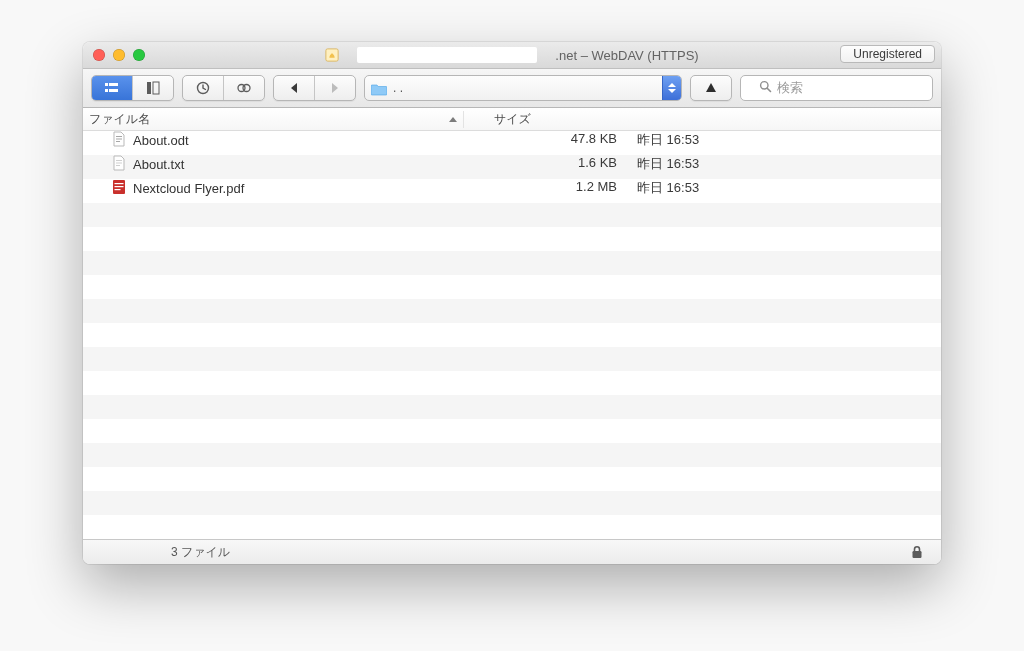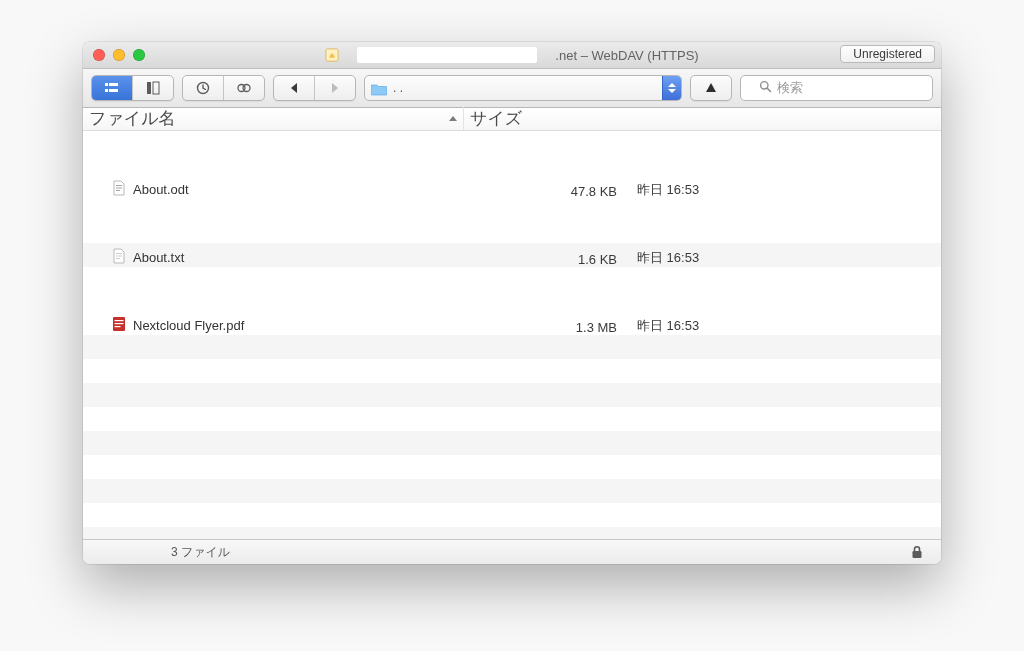--- a/index.html
+++ b/index.html
@@ -114,41 +114,42 @@
   .path-stepper .dn{border-top:4px solid #fff;}
 
   .searchbox{
     flex:1;min-width:0;height:24px;border:1px solid #b6b6b6;border-radius:5px;
     background:#fff;display:flex;align-items:center;padding:0 18px;gap:5px;
     color:#9a9a9a;font-size:13px;
   }
 
   
   .cols{
-    height:22px;display:flex;align-items:flex-end;font-size:17px;color:#4a4a4a;
+    height:22px;display:flex;align-items:center;font-size:12px;color:#4a4a4a;
     border-bottom:1px solid var(--header-border);
     background:linear-gradient(#ffffff,#f6f6f6);
+    gap:24px;
   }
   .cols .col{
     display:flex;align-items:center;padding:0 6px;
     border-right:1px solid #e3e3e3;
     position:relative;
   }
   .cols .col:last-child{border-right:none;}
   .cols .c-name{flex:0 0 368px;}
   .cols .c-size{flex:0 0 180px;}
   .cols .c-mod{flex:1;}
   .sort-ind{width:0;height:0;margin-left:auto;border-left:4px solid transparent;border-right:4px solid transparent;border-bottom:5px solid #7c7c7c;}
 
   
   .list{
     flex:1;overflow:hidden;background:#fff;font-size:13px;color:var(--text);
   }
   #rows{display:block;}
-  .row{display:flex;align-items:flex-end;height:24px;margin-top:44px;}
+  .row{display:flex;align-items:flex-start;height:24px;}
   .row:nth-child(even){background:var(--row-alt);}
   .row .c-name{flex:0 0 368px;display:flex;align-items:center;gap:6px;padding-left:28px;box-sizing:border-box;}
   .row .c-size{flex:0 0 180px;text-align:right;padding-right:14px;box-sizing:border-box;color:#3a3a3a;}
   .row .c-mod {flex:1;padding-left:6px;color:#3a3a3a;}
   .empty-stripes{position:relative;}
   .empty-stripes .stripe{height:24px;}
   .empty-stripes .stripe:nth-child(odd){background:var(--row-alt);}
 
   
   .fi{width:16px;height:16px;flex-shrink:0;}
@@ -321,21 +322,21 @@
         <div class="row">
           <div class="c-name">
             <span><svg class="fi" viewBox="0 0 16 16">
                 <rect x="2" y="1" width="12" height="14" rx="1" fill="#c9302c"></rect>
                 <rect x="3.5" y="4" width="9" height="1.2" fill="#fff"></rect>
                 <rect x="3.5" y="7" width="9" height="1.2" fill="#fff"></rect>
                 <rect x="3.5" y="10" width="6" height="1.2" fill="#fff"></rect>
               </svg></span>
             <span>Nextcloud Flyer.pdf</span>
           </div>
-          <div class="c-size">1.3 MB</div>
+          <div class="c-size">1.2 MB</div>
           <div class="c-mod">昨日 16:53</div>
         </div>
       </div>
     <div class="empty-stripes" id="stripes">
         <div class="stripe" style="background: rgb(245, 245, 245);"></div>
         <div class="stripe" style="background: rgb(255, 255, 255);"></div>
         <div class="stripe" style="background: rgb(245, 245, 245);"></div>
         <div class="stripe" style="background: rgb(255, 255, 255);"></div>
         <div class="stripe" style="background: rgb(245, 245, 245);"></div>
         <div class="stripe" style="background: rgb(255, 255, 255);"></div>

